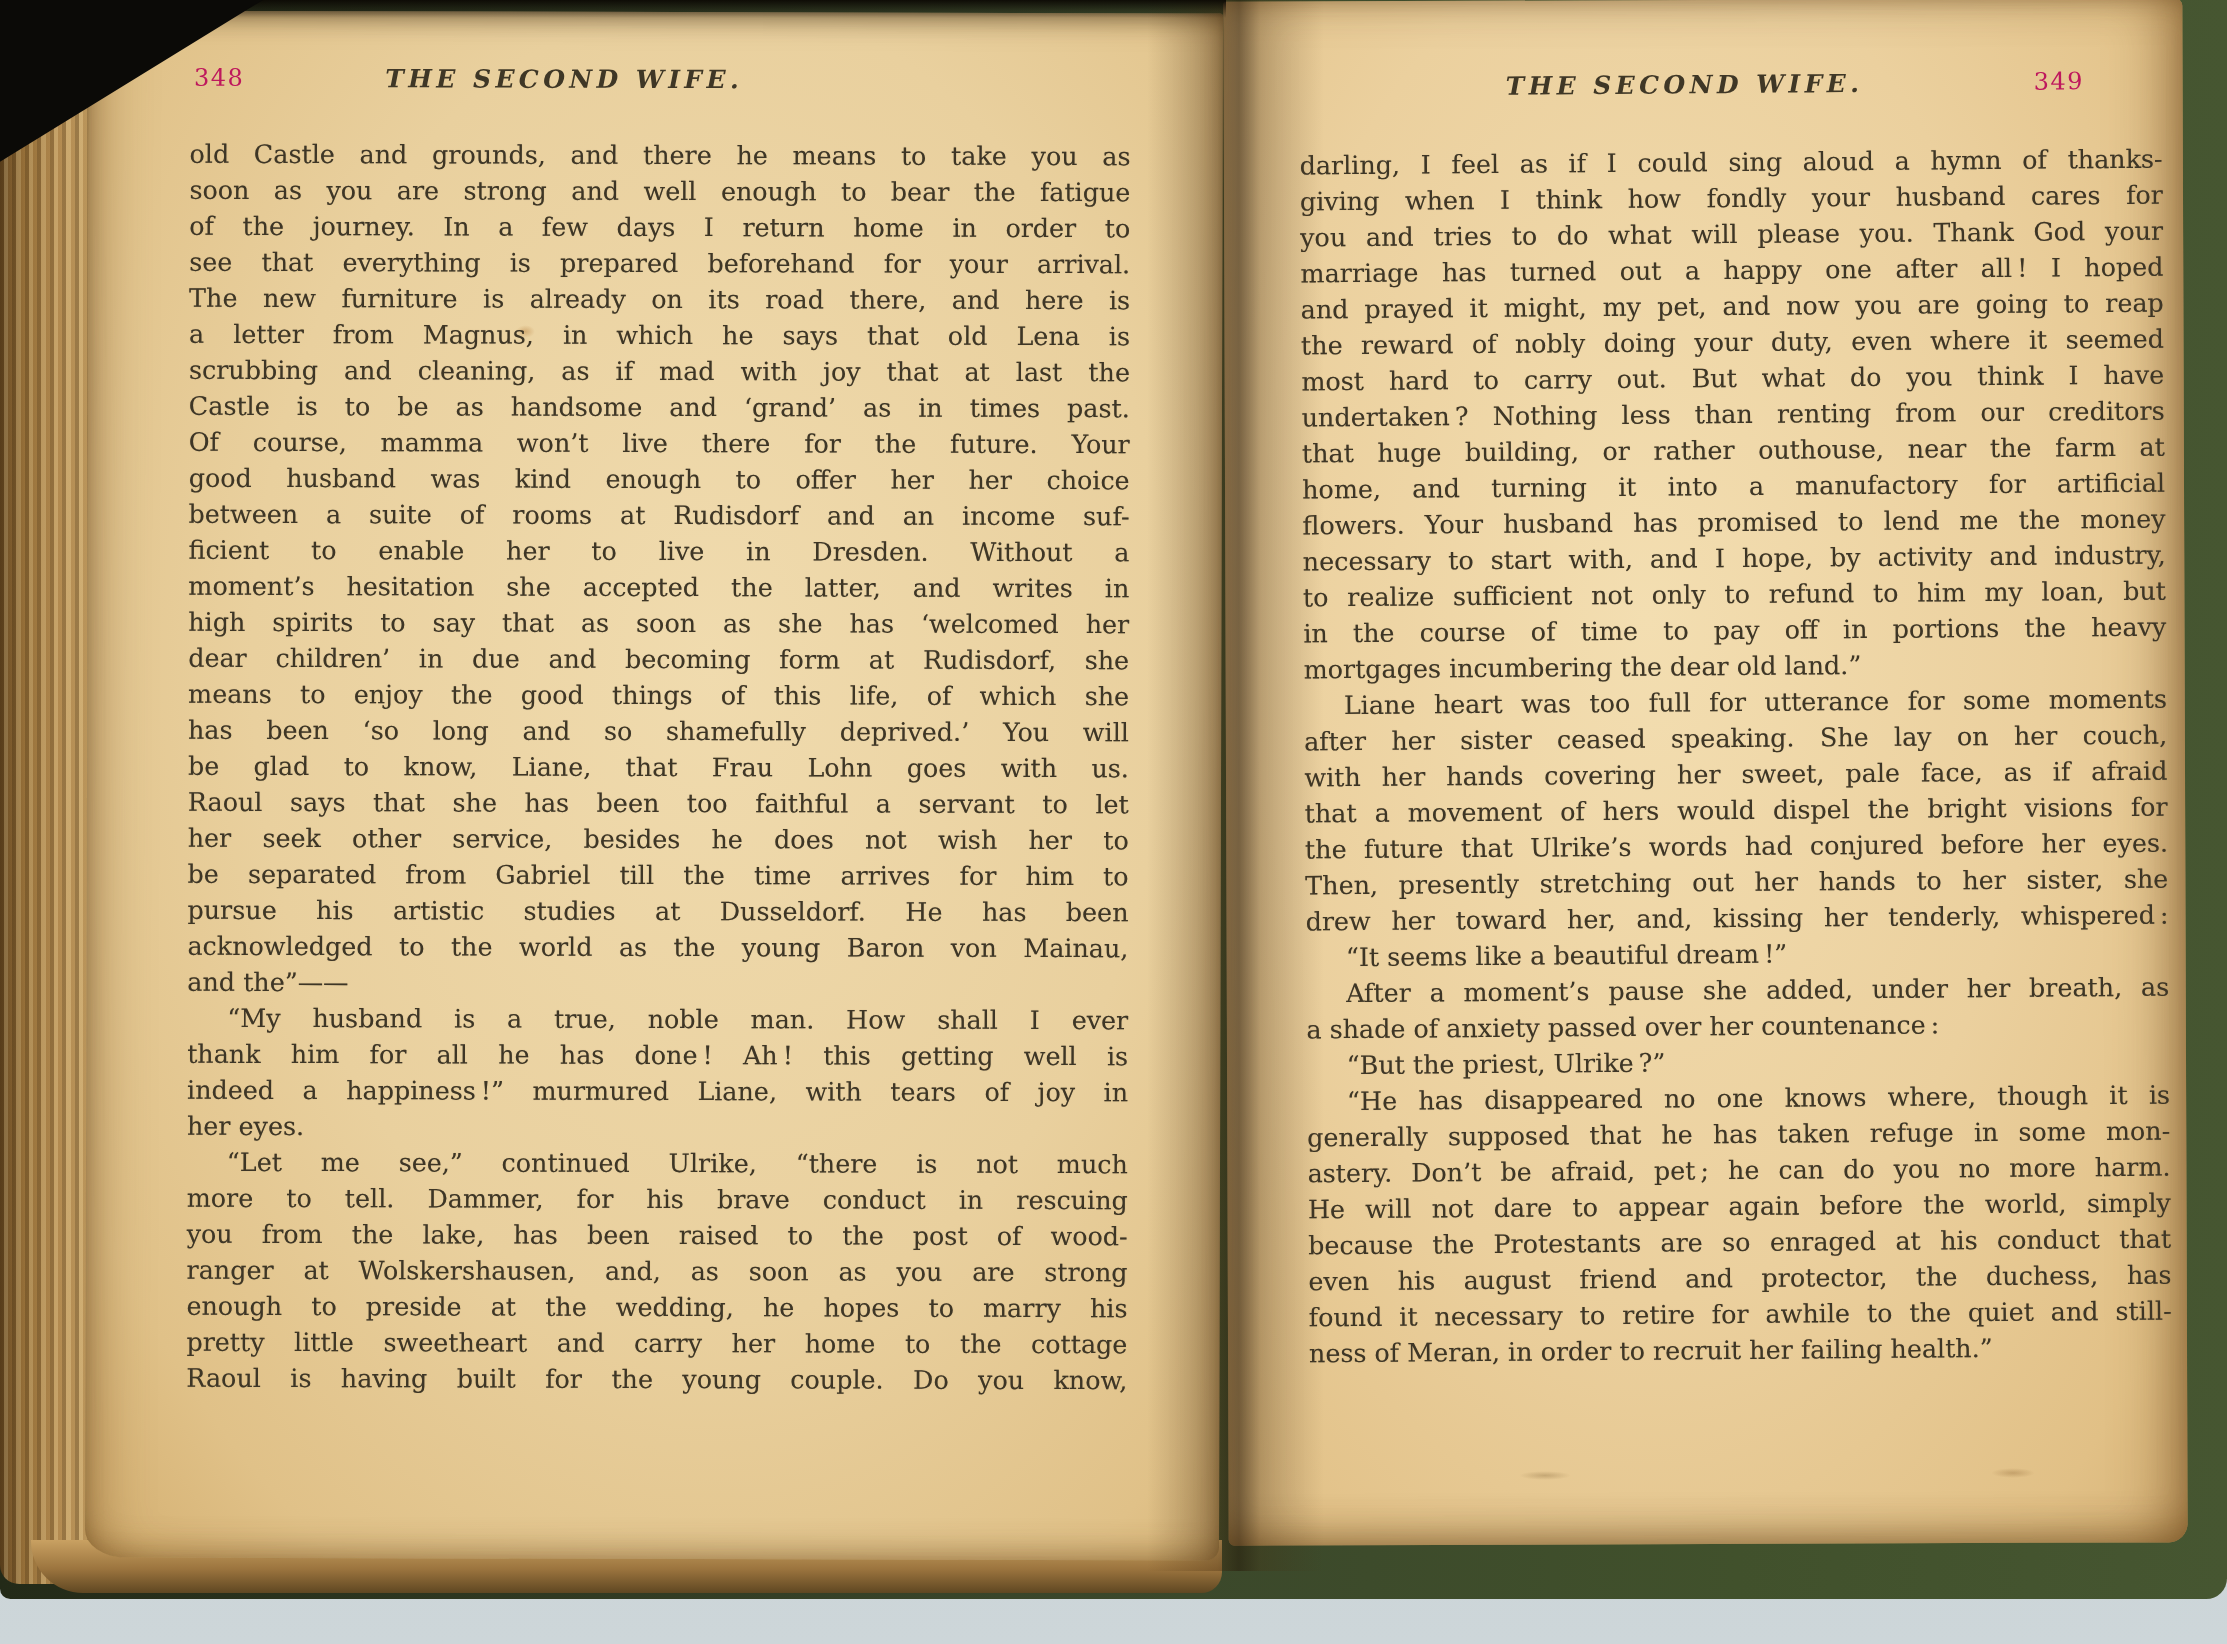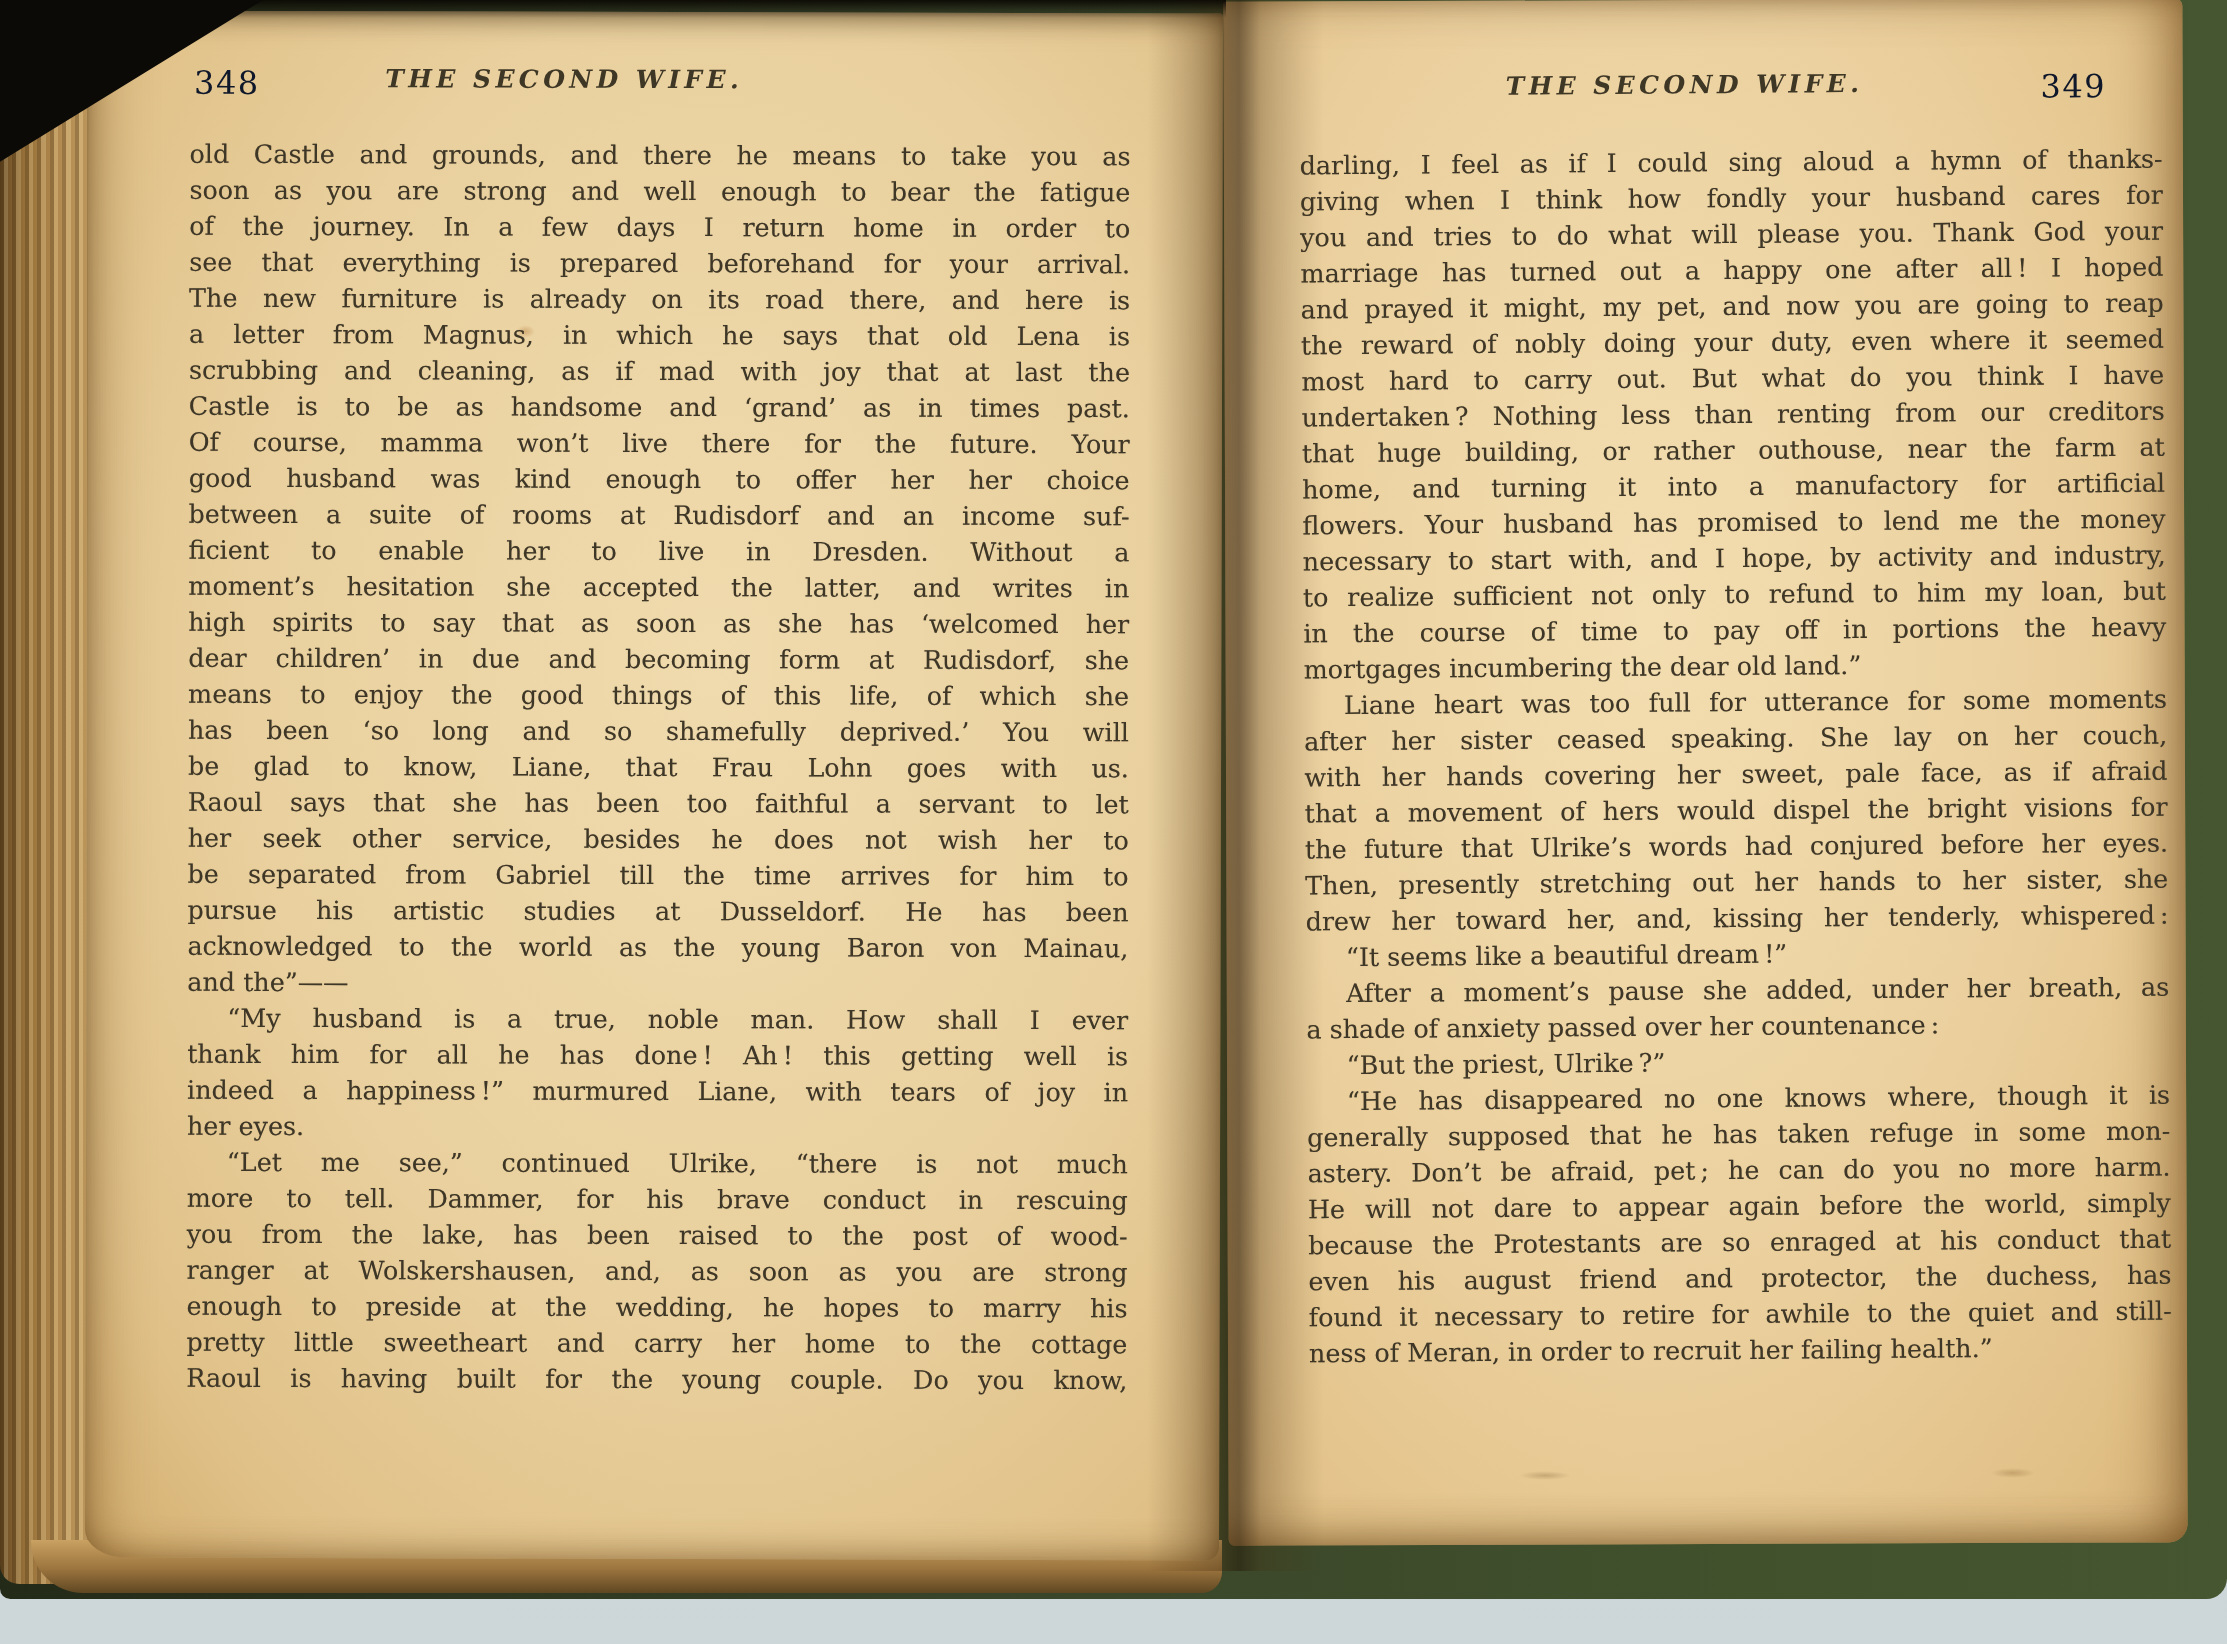--- a/index.html
+++ b/index.html
@@ -66,24 +66,24 @@
   .stain.s2{left:1991px;top:1468px;width:44px;height:10.3px;background:radial-gradient(ellipse,rgba(140,100,50,.35),rgba(140,100,50,0) 70%);}
   .stain.s3{left:1519px;top:1471px;width:52px;height:8.9px;background:radial-gradient(ellipse,rgba(120,90,45,.3),rgba(120,90,45,0) 70%);}
 
   .text-block{position:absolute;color:#3e3626;}
   .text-left{left:188px;top:65px;width:941px;transform:rotate(.15deg);}
   .text-right{left:1304px;top:70px;width:863px;transform:rotate(-.45deg);}
   .header{position:relative;}
   .text-left .header{height:72px;}
   .text-right .header{height:74px;}
   .page-num{
-    position:absolute;top:0;font-size:32px;letter-spacing:1.5px;color:#0f172a;
+    position:absolute;top:0;font-size:24px;letter-spacing:1.5px;color:#be185d;
   }
   .text-left .page-num{left:4.4px;}
-  .text-right .page-num{right:56px;}
+  .text-right .page-num{right:78px;}
   .running-title{
     position:absolute;top:0;left:0;width:100%;text-align:center;
     font-style:italic;font-weight:700;font-size:25px;letter-spacing:4.4px;color:#3f3726;
   }
   .text-left .running-title{transform:translateX(-96px);}
   .text-right .running-title{transform:translateX(-46px);}
 
   .lines{font-size:25.4px;line-height:36px;text-shadow:0 0 0.7px rgba(62,54,38,.4);}
   .line{min-height:36px;}
   .line.j{text-align:justify;text-align-last:justify;}

